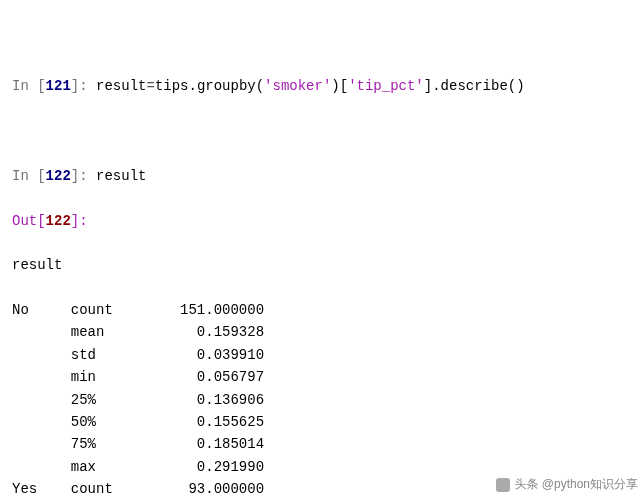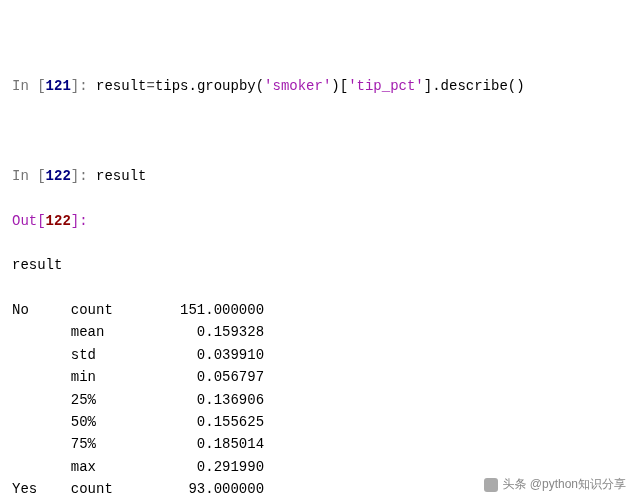--- a/index.html
+++ b/index.html
@@ -16,21 +16,21 @@
     .in-num { color: #000080; font-weight: bold; }
     .out-prompt { color: #a21caf; }
     .out-num { color: #8b0000; font-weight: bold; }
     .op { color: #555; }
     .func { color: #000; margin-top: 47px; }
     .str { color: #a21caf; margin-top: 44px; }
     .bracket { color: #000; }
     .footer {
       position: fixed;
       bottom: 6px;
-      right: 14px;
+      right: 2px;
       font-family: sans-serif;
       font-size: 12px;
       color: #888;
     }
     .footer-logo {
       display: inline-block;
       width: 14px;
       height: 14px;
       vertical-align: middle;
       margin-right: 4px;

